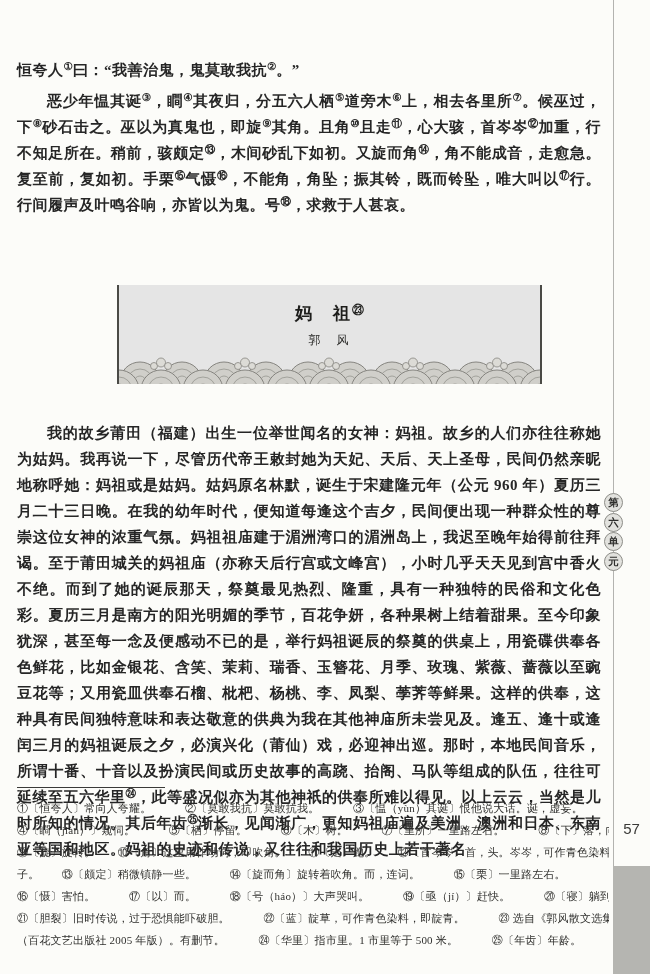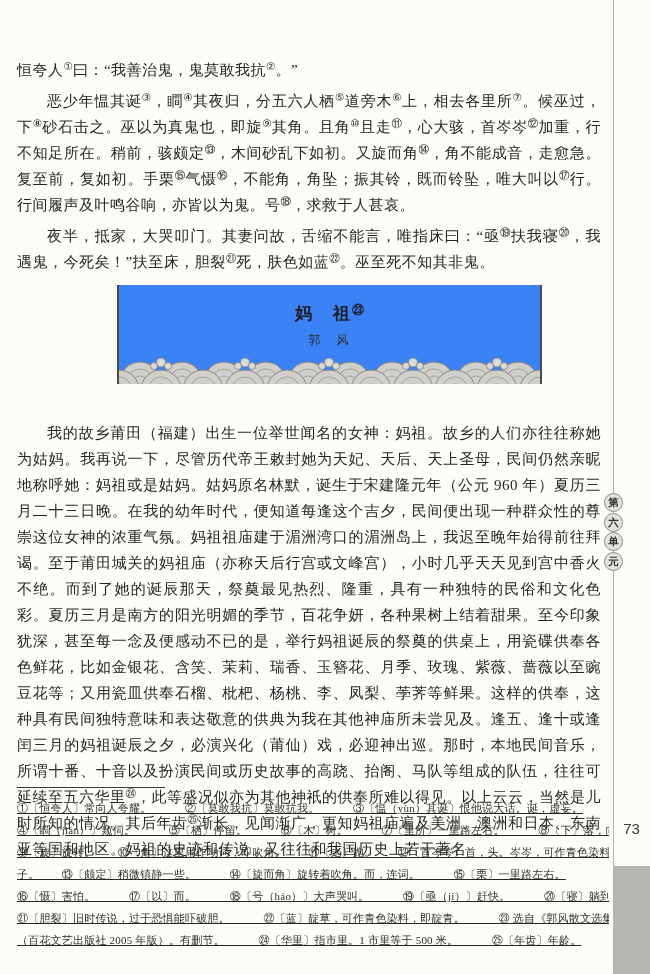--- a/index.html
+++ b/index.html
@@ -3,44 +3,44 @@
 <meta charset="utf-8">
 <style>
   html,body { margin:0; padding:0; }
   #page {
     position:relative; width:650px; height:974px;
     background:#fcfcf9; overflow:hidden;
     font-family:"Liberation Serif","DejaVu Serif",serif;
     color:#262626;
   }
   
-  .textblock { position:absolute; left:17px; width:584px; }
+  .textblock { position:absolute; left:17px; width:584px;font-weight:bold; }
   .para {
     font-size:15px; line-height:26px; text-align:justify;
     word-break:break-all; letter-spacing:0.5px;
   }
   .indent { text-indent:2em; }
   #classical { top:57px; }
   #classical .para + .para { margin-top:5px; }
   sup.note { font-size:0.70em; vertical-align:0.45em; line-height:0; letter-spacing:0; }
   
   #banner {
     position:absolute; left:117px; top:285px; width:421px; height:99px;
-    background:#3b82f6;
+    background:#e5e5e5;
     border-left:2px solid #4a4a46; border-right:2px solid #4a4a46;
     text-align:center;
   }
   #banner-title { margin-top:17px; font-size:17px; font-weight:bold; letter-spacing:2px; color:#1d1d1b; }
   #banner-author { margin-top:7px; font-size:12px; letter-spacing:2px; color:#2a2a28; }
   #wave { position:absolute; left:0; bottom:0; width:100%; height:32px; display:block; }
   
   #essay { top:420px; }
   
   #fn-rule { position:absolute; left:17px; top:787px; width:148px; height:0; border-top:1px solid #3a3a38; }
-  #footnotes { position:absolute; left:17px; top:797px; width:592px;text-decoration:underline; }
+  #footnotes { position:absolute; left:17px; top:797px; width:592px; }
   .fn-line {
     font-size:11px; line-height:22px; color:#30302e;
     white-space:nowrap; overflow:hidden; letter-spacing:0.2px;
   }
   
   #right-rule { position:absolute; left:613px; top:0; width:1px; height:974px; background:#b3b3b0; }
   #unit-tab { position:absolute; left:604px; top:493px; width:19px; }
   .unit-circle {
     width:17px; height:17px; border-radius:50%;
     background:#e2e2de; border:1px solid #8d8d88;
@@ -56,21 +56,20 @@
   #corner-block { position:absolute; left:613px; top:866px; width:37px; height:108px; background:#b5b5b1; }
 </style>
 </head>
 <body>
 
 <div id="page">
 
   <div id="classical" class="textblock">
     <div class="para annotated">恒夸人<sup class="note">①</sup>曰：“我善治鬼，鬼莫敢我抗<sup class="note">②</sup>。”</div>
     <div class="para annotated indent">恶少年愠其诞<sup class="note">③</sup>，瞷<sup class="note">④</sup>其夜归，分五六人栖<sup class="note">⑤</sup>道旁木<sup class="note">⑥</sup>上，相去各里所<sup class="note">⑦</sup>。候巫过，下<sup class="note">⑧</sup>砂石击之。巫以为真鬼也，即旋<sup class="note">⑨</sup>其角。且角<sup class="note">⑩</sup>且走<sup class="note">⑪</sup>，心大骇，首岑岑<sup class="note">⑫</sup>加重，行不知足所在。稍前，骇颇定<sup class="note">⑬</sup>，木间砂乱下如初。又旋而角<sup class="note">⑭</sup>，角不能成音，走愈急。复至前，复如初。手栗<sup class="note">⑮</sup>气慑<sup class="note">⑯</sup>，不能角，角坠；振其铃，既而铃坠，唯大叫以<sup class="note">⑰</sup>行。行间履声及叶鸣谷响，亦皆以为鬼。号<sup class="note">⑱</sup>，求救于人甚哀。</div>
-    <div class="para annotated indent">夜半，抵家，大哭叩门。其妻问故，舌缩不能言，唯指床曰：“亟<sup class="note">⑲</sup>扶我寝<sup class="note">⑳</sup>，我遇鬼，今死矣！”扶至床，胆裂<sup class="note">㉑</sup>死，肤色如蓝<sup class="note">㉒</sup>。巫至死不知其非鬼。</div>
   </div>
 
   <div id="banner">
     <div id="banner-title" class="annotated">妈　祖<sup class="note">㉓</sup></div>
     <div id="banner-author">郭　风</div>
     <svg id="wave" viewBox="0 0 421 32" preserveAspectRatio="none" aria-hidden="true">
       <defs>
         <g id="w1">
           <circle cx="0" cy="34" r="20" fill="#d0cfca" stroke="#85847f" stroke-width="1"></circle>
           <circle cx="0" cy="34" r="13" fill="none" stroke="#96958f" stroke-width="0.8"></circle>
@@ -134,16 +133,16 @@
     <div class="unit-circle">
         <span>六</span>
       </div>
     <div class="unit-circle">
         <span>单</span>
       </div>
     <div class="unit-circle">
         <span>元</span>
       </div>
   </div>
-  <div id="page-number">73</div>
+  <div id="page-number">57</div>
   <div id="corner-block"></div>
 
 </div>
 
 </body></html>

